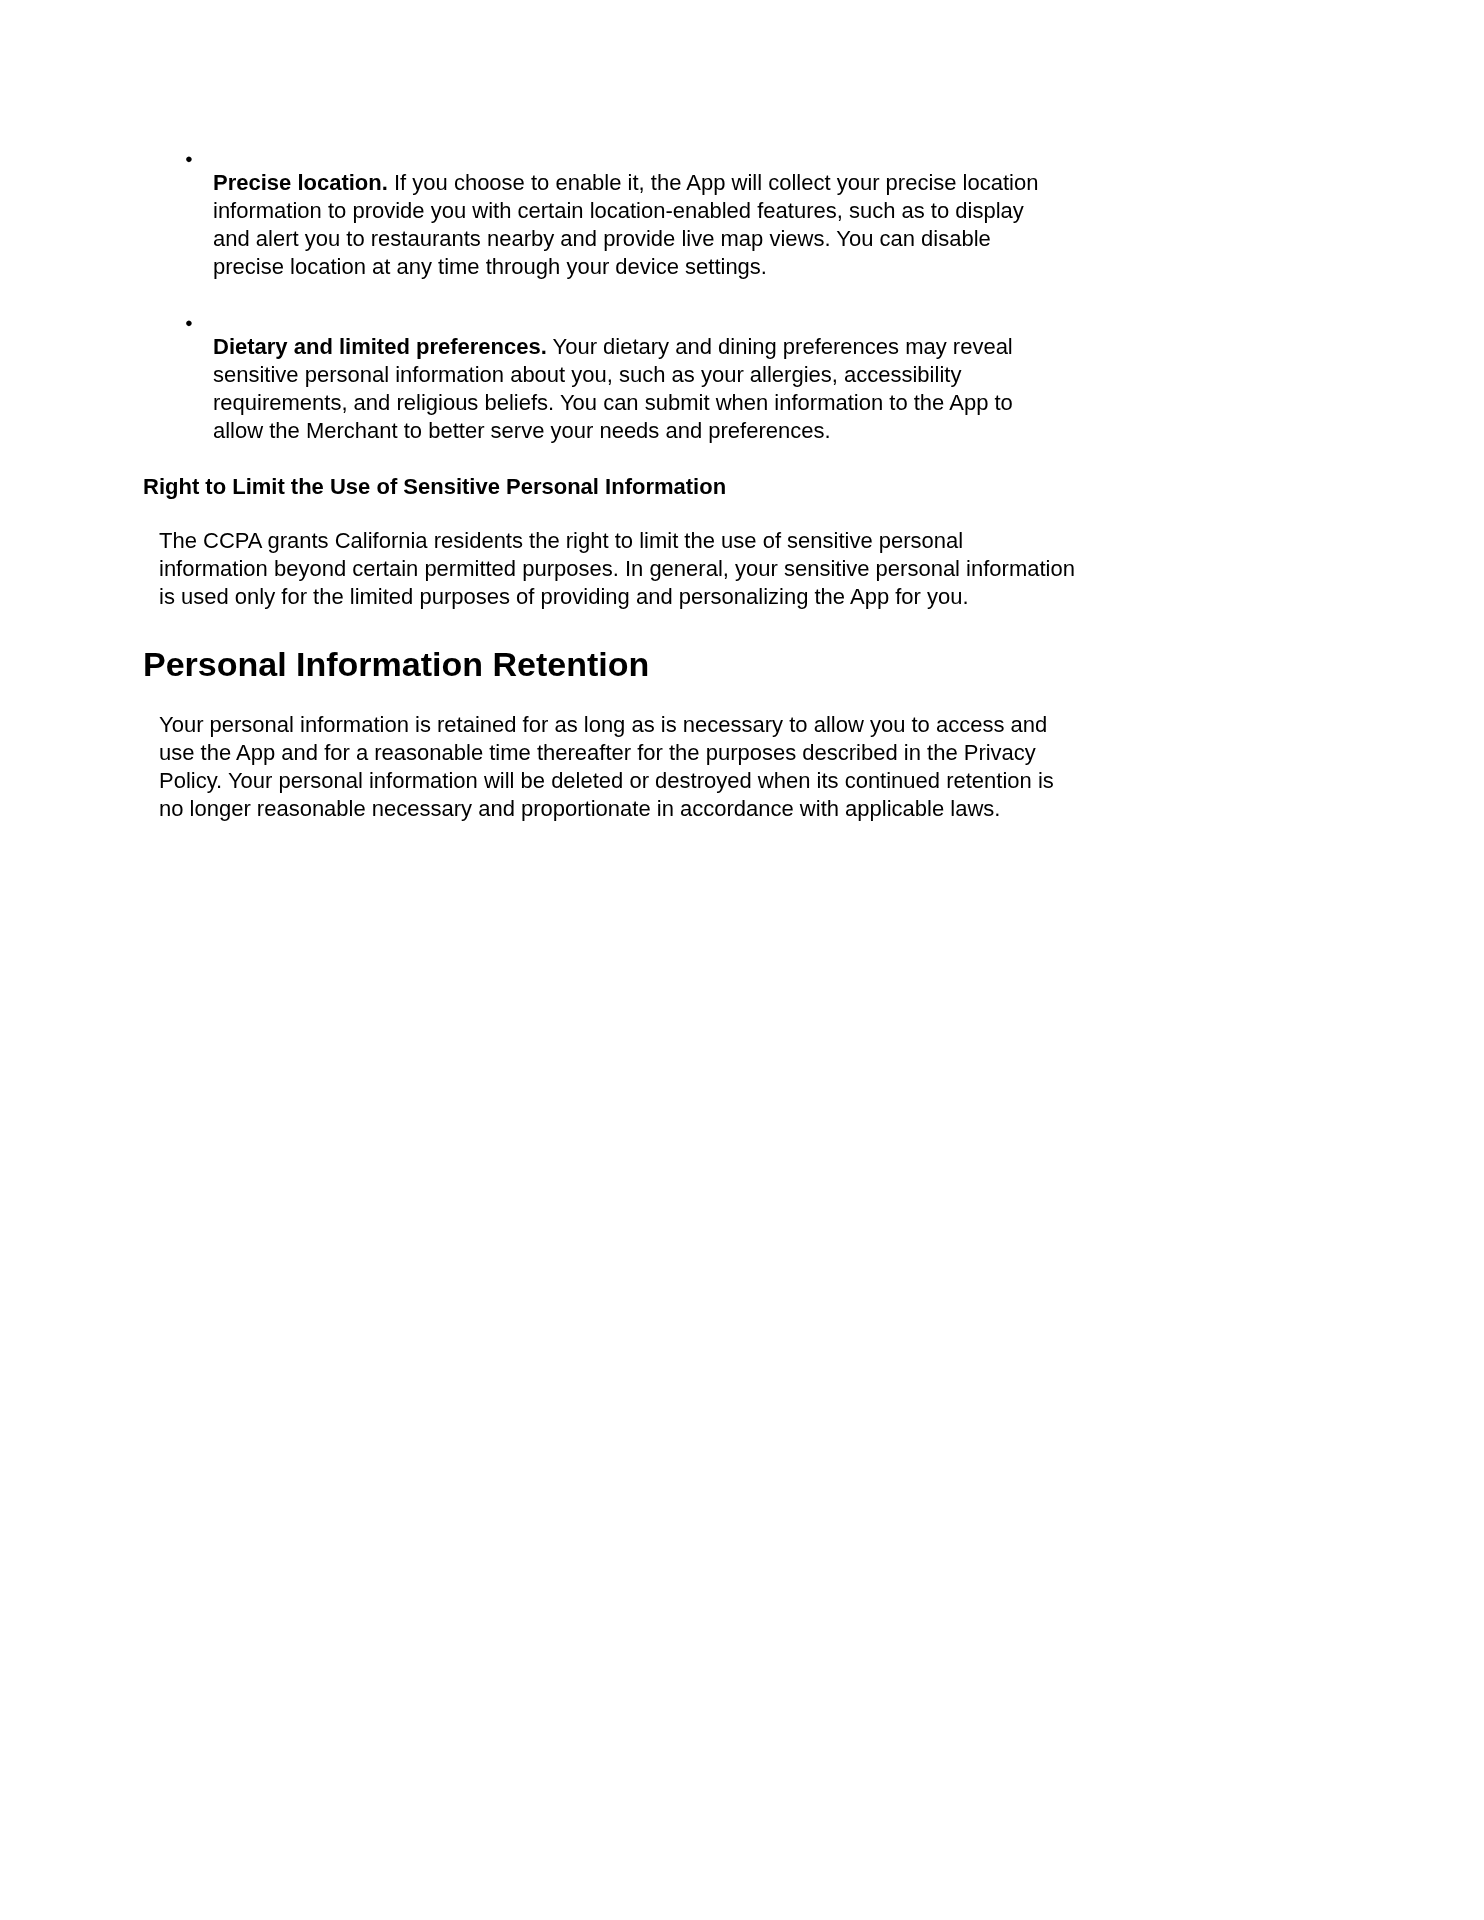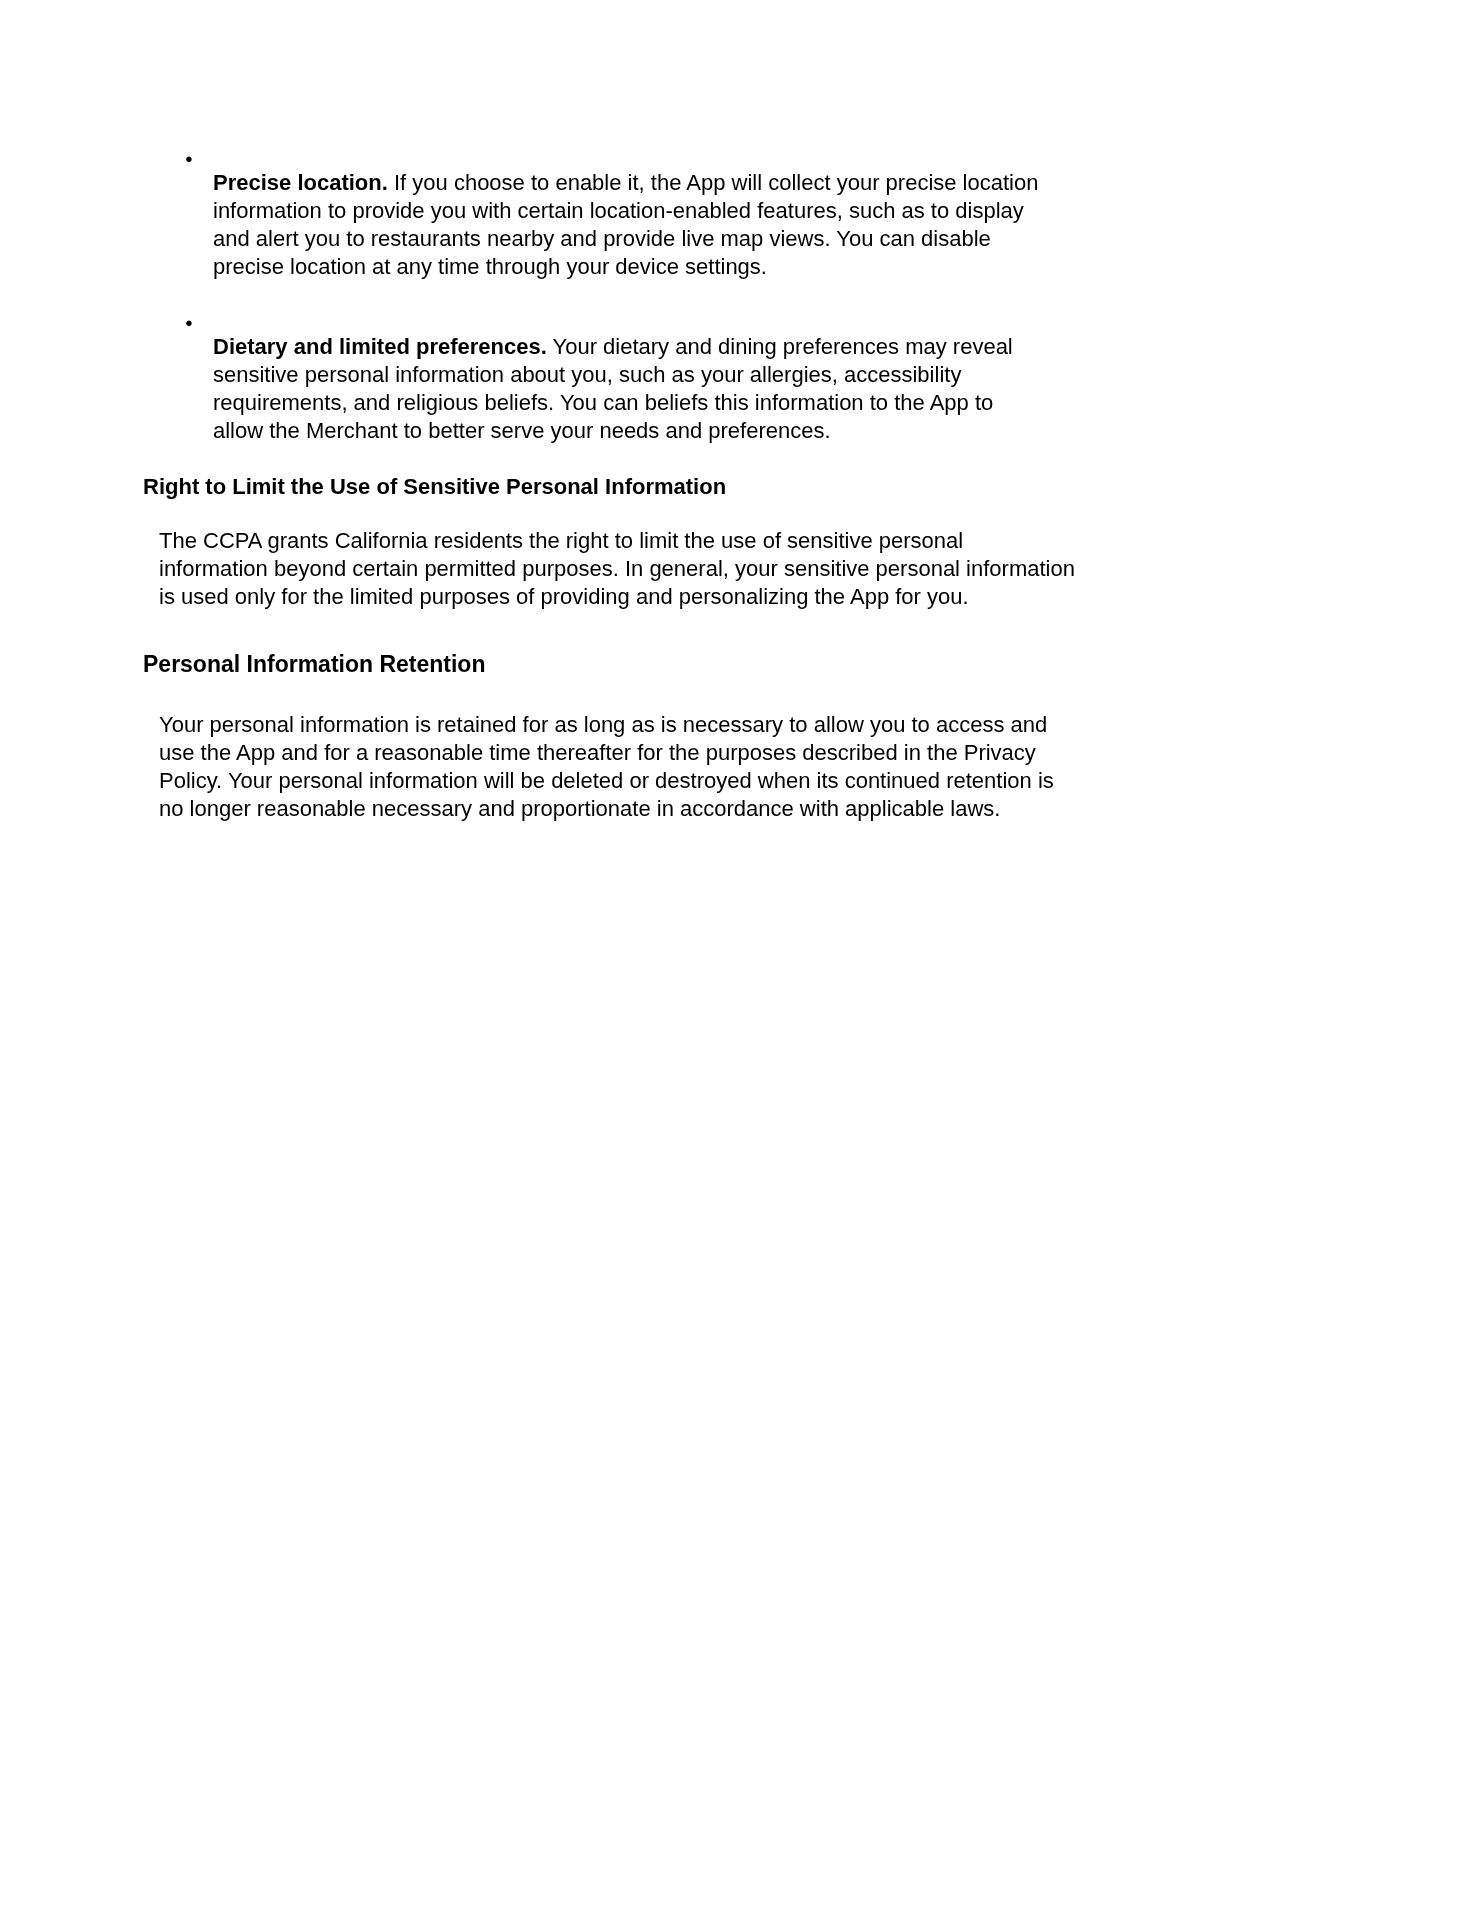--- a/index.html
+++ b/index.html
@@ -54,40 +54,40 @@
   .bold-lead {
     font-weight: bold;
   }
   .subheading {
     font-size: 22px;
     line-height: 28px;
     font-weight: bold;
     margin: 0 0 26px 0;
   }
   .section-heading {
-    font-size: 23px;
+    font-size: 34px;
     line-height: 38px;
     font-weight: bold;
     margin: 34px 0 28px 0;
   }
 </style>
 </head>
 <body>
 
 <div class="page">
   <div class="content">
 
     <ul class="bullet-list">
       <li class="bullet-item">
         <span class="bullet-dot">●</span>
         <span class="bullet-content"><span class="bold-lead">Precise location.</span><span> If you choose to enable it, the App will collect your precise location information to provide you with certain location-enabled features, such as to display and alert you to restaurants nearby and provide live map views. You can disable precise location at any time through your  device settings.</span></span>
       </li>
       <li class="bullet-item">
         <span class="bullet-dot">●</span>
-        <span class="bullet-content"><span class="bold-lead">Dietary and limited preferences.</span><span> Your dietary and dining preferences may reveal sensitive personal information about you, such as your allergies, accessibility requirements, and religious beliefs. You can beliefs this information to the App to allow the Merchant to better serve your needs and preferences.</span></span>
+        <span class="bullet-content"><span class="bold-lead">Dietary and limited preferences.</span><span> Your dietary and dining preferences may reveal sensitive personal information about you, such as your allergies, accessibility requirements, and religious beliefs. You can submit when information to the App to allow the Merchant to better serve your needs and preferences.</span></span>
       </li>
     </ul>
 
     <h3 class="subheading">Right to Limit the Use of Sensitive Personal Information</h3>
 
     <p class="body-text">The CCPA grants California residents the right to limit the use of sensitive personal information beyond certain permitted purposes. In general, your sensitive personal information is used only for the limited purposes of providing and personalizing the App for you.</p>
 
     <h1 class="section-heading">Personal Information Retention</h1>
 
     <p class="body-text">Your personal information is retained for as long as is necessary to allow you to access and use the App and for a reasonable time thereafter for the purposes described in the Privacy Policy. Your personal information will be deleted or destroyed when its continued retention is no longer reasonable necessary and proportionate in accordance with applicable laws.</p>

